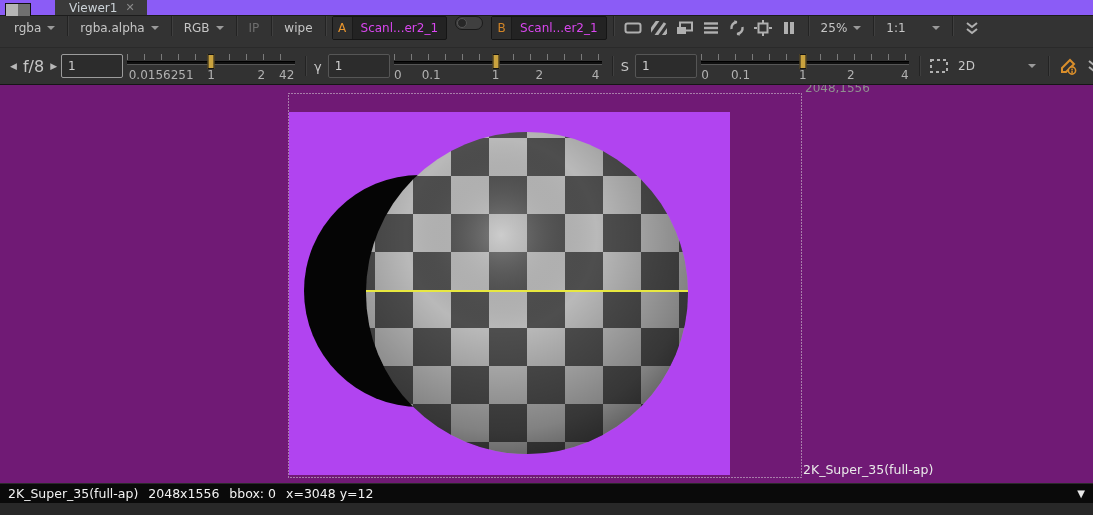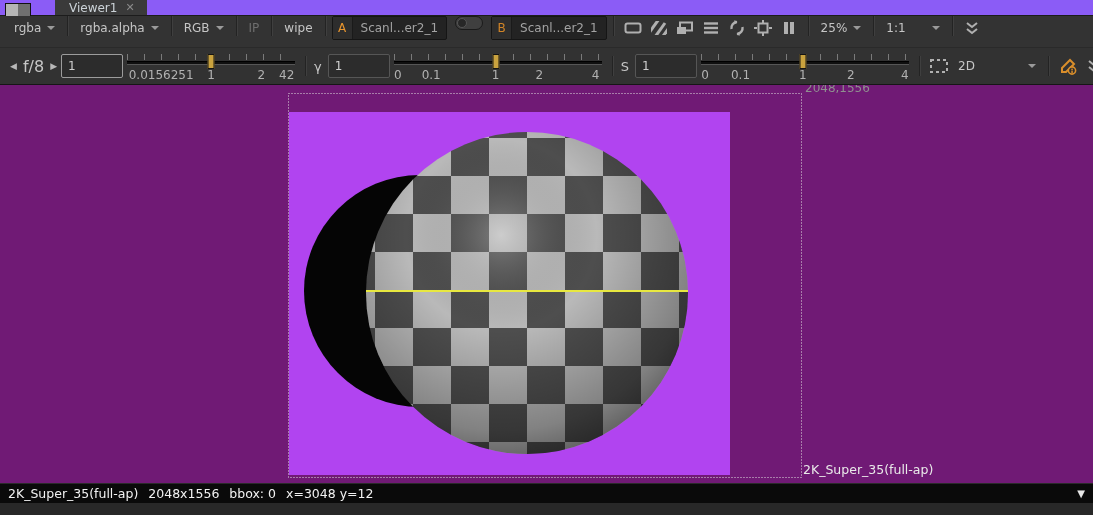--- a/index.html
+++ b/index.html
@@ -22,21 +22,21 @@
     border-bottom:1px solid #161616; color:#c6c6c6; font-size:12px; }
   .sep { width:1px; height:20px; background:#232323; box-shadow:1px 0 0 #3f3f3f; margin:0 6px; flex:none; }
   .ddbtn { display:flex; align-items:center; gap:6px; padding:0 6px; height:24px; cursor:pointer; flex:none; }
   .caret { width:0; height:0; border-left:4px solid transparent; border-right:4px solid transparent;
     border-top:4px solid #9a9a9a; }
   .dim { color:#6e6e6e; }
   .src-box { display:flex; align-items:center; background:#232323; border:1px solid #151515;
     border-radius:2px; height:24px; padding:0 8px 0 0; gap:8px; flex:none; }
   .src-letter { width:20px; height:22px; display:flex; align-items:center; justify-content:center;
     background:#2d2d2d; color:#e8952e; font-size:12px; border-right:1px solid #1a1a1a; }
-  .src-value { font-size:12px; color:#a3a3a3; white-space:nowrap; }
+  .src-value { font-size:12px; color:#d946ef; white-space:nowrap; }
   .toggle { width:28px; height:14px; border-radius:8px; background:#3f3f3f; border:1px solid #1a1a1a;
     position:relative; margin:0 8px; cursor:pointer; flex:none; }
   .toggle .knob { position:absolute; left:1px; top:1px; width:10px; height:10px; border-radius:50%;
     background:#272727; border:1px solid #555; }
   .iconbtn { width:26px; height:24px; display:flex; align-items:center; justify-content:center;
     cursor:pointer; flex:none; }
   .iconbtn svg { display:block; }
 
   
   .field { width:62px; height:24px; background:#2c2c2c; border:1px solid #565656; border-radius:2px;

